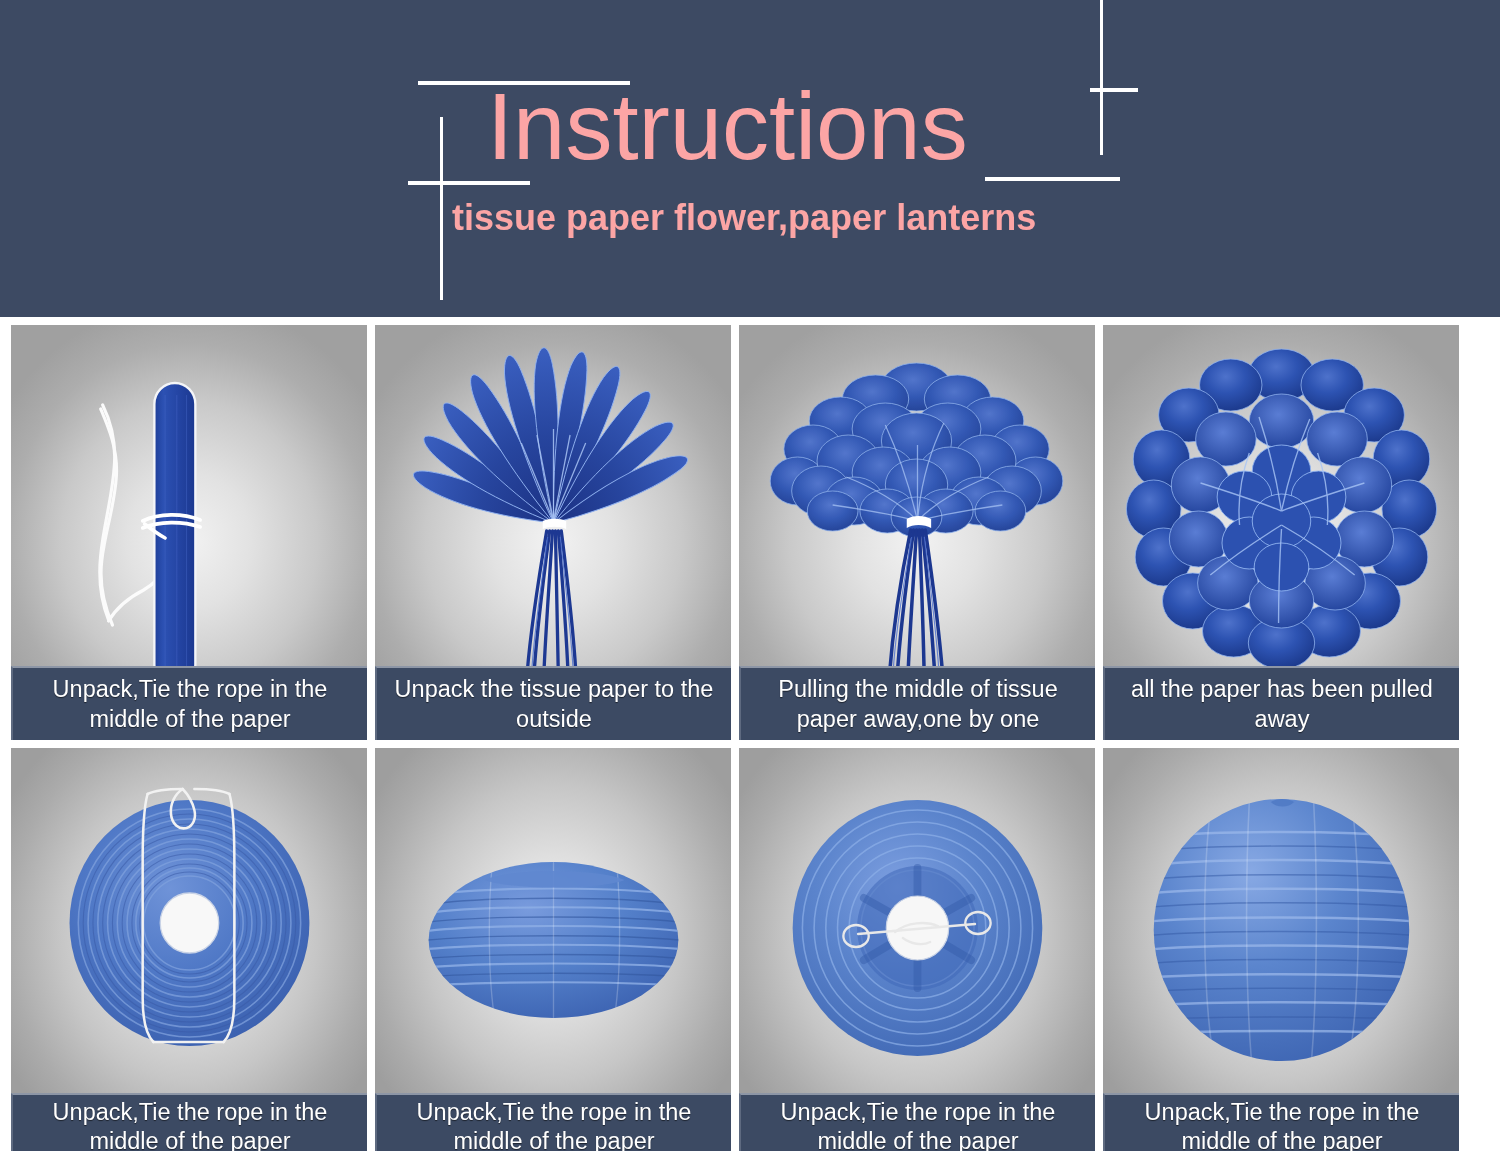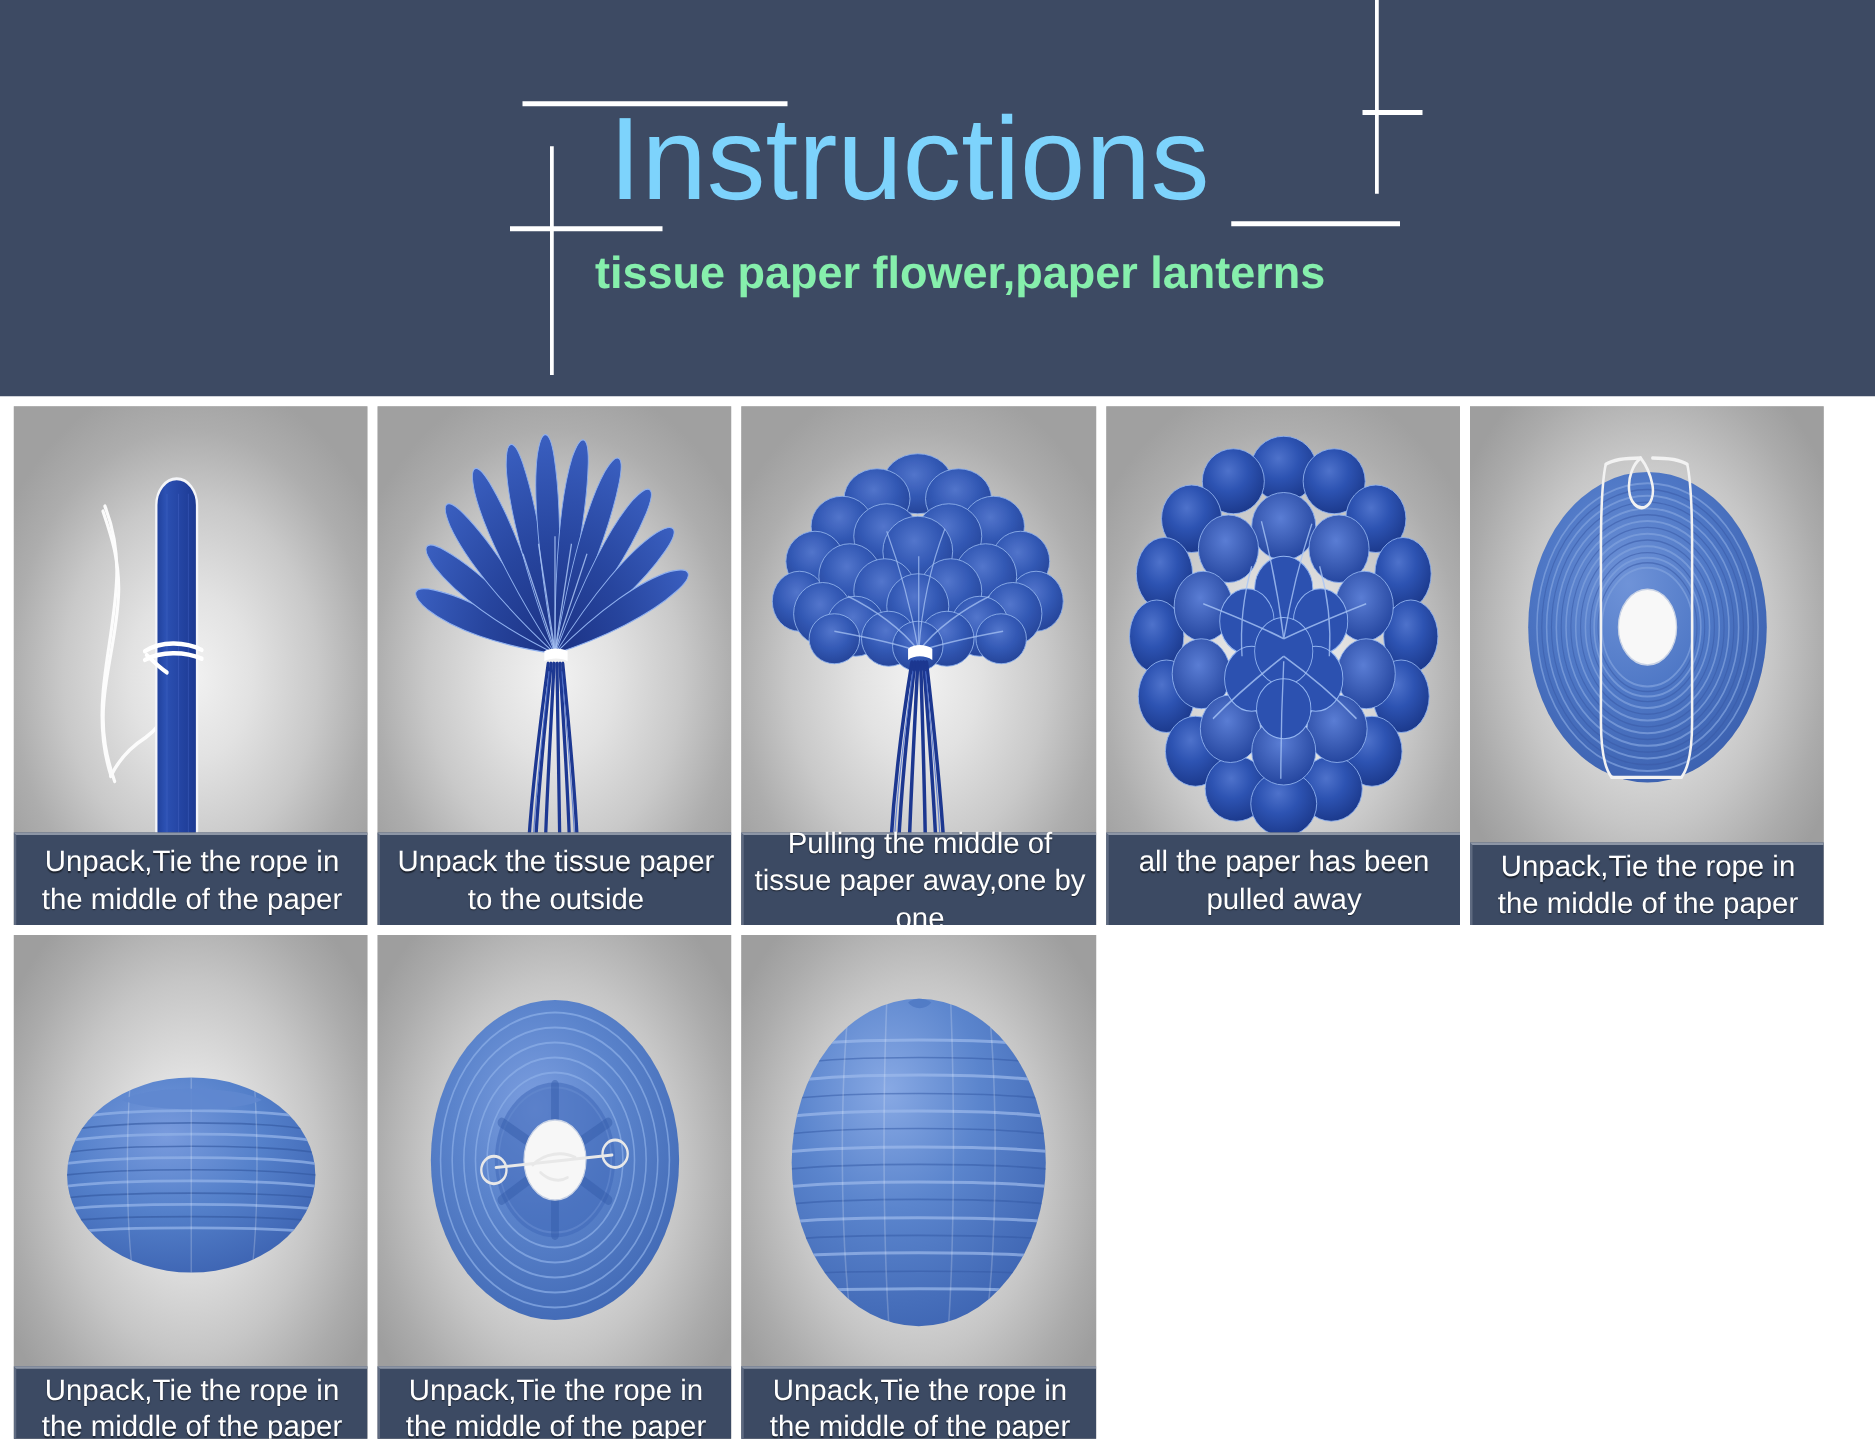--- a/index.html
+++ b/index.html
@@ -41,46 +41,45 @@
   #deco-right-top-h  { left: 1090px; top: 88px;  width: 48px; height: 4px; }
   #deco-right-low-h  { left: 985px;  top: 177px; width: 135px; height: 4px; }
 
   #title {
     position: absolute;
     left: 487px;
     top: 80px;
     font-size: 94px;
     line-height: 1;
     font-weight: 400;
-    color: #7dd3fc;
+    color: #fca5a5;
     letter-spacing: 0px;
     white-space: nowrap;
   }
 
   #subtitle {
     position: absolute;
     left: 452px;
     top: 200px;
     font-size: 36px;
     line-height: 1;
     font-weight: 700;
-    color: #86efac;
+    color: #fca5a5;
     white-space: nowrap;
-    margin-left: 24px;
   }
 
   
   #grid {
     position: absolute;
     left: 11px;
     top: 325px;
     width: 1448px;
     height: 826px;
     display: grid;
-    grid-template-columns: repeat(5, 1fr);
+    grid-template-columns: repeat(4, 1fr);
     grid-template-rows: 415px 411px;
     column-gap: 8px;
     row-gap: 8px;
   }
 
   .cell {
     position: relative;
     overflow: hidden;
     background: #b4b4b4;
   }

